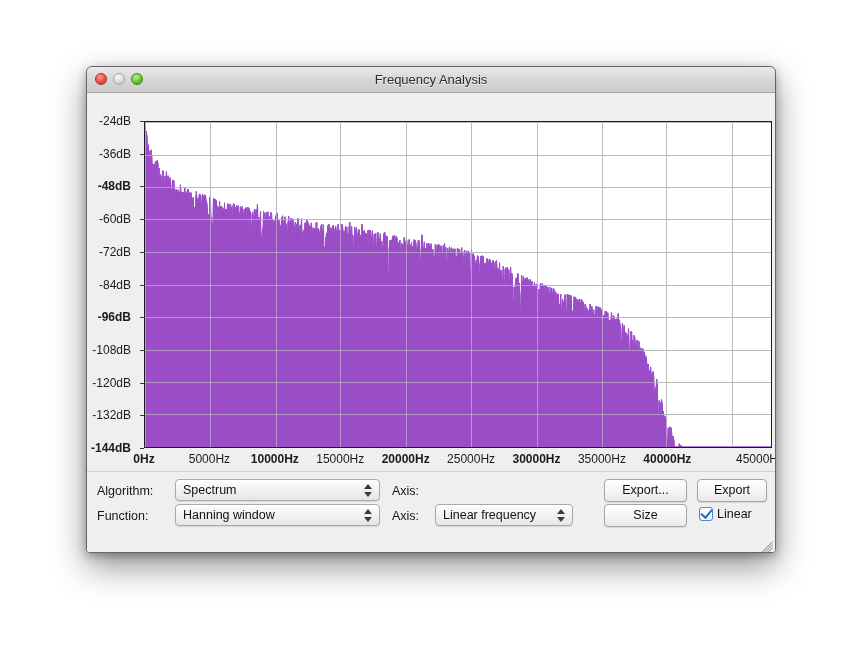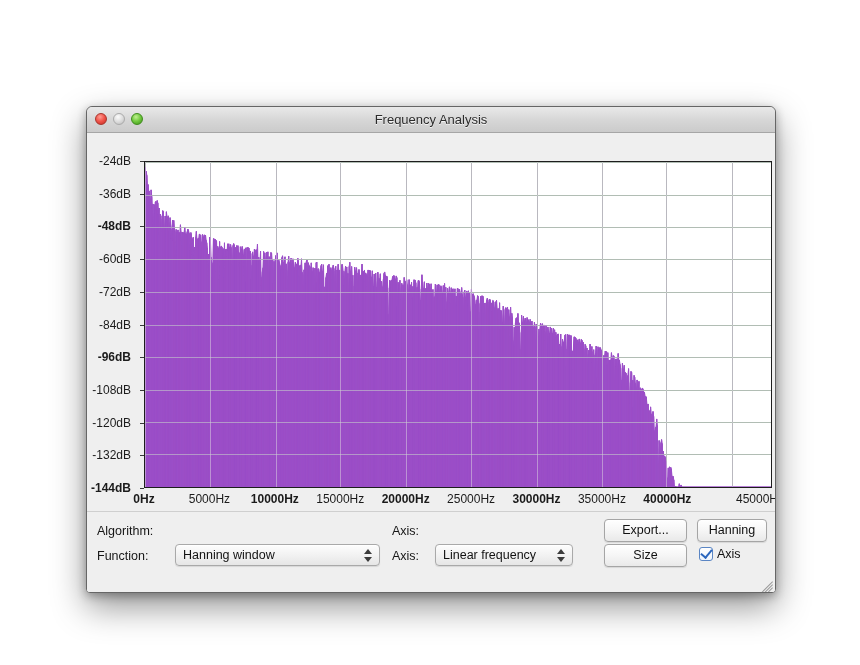--- a/index.html
+++ b/index.html
@@ -10,21 +10,20 @@
     overflow: hidden;
     background: #ffffff;
     font-family: "Liberation Sans", sans-serif;
   }
 
   #desktop {
     position: relative;
     width: 860px;
     height: 596px;
     background: #ffffff;
-    margin-top: 40px;
   }
 
   
   #window {
     position: absolute;
     left: 86px;
     top: 66px;
     width: 690px;
     height: 487px;
     background: #ededed;
@@ -376,20 +375,27 @@
             <div class="xtick major" style="left: 392.5px;">30000Hz</div>
             <div class="xtick" style="left: 457.917px;">35000Hz</div>
             <div class="xtick major" style="left: 523.333px;">40000Hz</div>
             <div class="xtick" style="left: 616px;">45000Hz</div>
           </div>
       </div>
 
       <div id="controls">
 
         <div class="ctl-label" style="left:10px; top:8px;">Algorithm:</div>
+        <div class="popup" style="left:88px; top:7px; width:205px;">
+          <span class="pval">Spectrum</span>
+          <span class="stepper">
+            <i class="ar up"></i>
+              <i class="ar down"></i>
+          </span>
+        </div>
 
         <div class="ctl-label" style="left:10px; top:33px;">Function:</div>
         <div class="popup" style="left:88px; top:32px; width:205px;">
           <span class="pval">Hanning window</span>
           <span class="stepper">
             <i class="ar up"></i>
               <i class="ar down"></i>
           </span>
         </div>
 
@@ -399,27 +405,27 @@
         <div class="popup" style="left:348px; top:32px; width:138px;">
           <span class="pval">Linear frequency</span>
           <span class="stepper">
             <i class="ar up"></i>
               <i class="ar down"></i>
           </span>
         </div>
 
         <div class="btn" style="left:517px; top:7px;  width:83px;">Export...</div>
         <div class="btn" style="left:517px; top:32px; width:83px;">Size</div>
-        <div class="btn" style="left:610px; top:7px;  width:70px;">Hanning</div>
+        <div class="btn" style="left:610px; top:7px;  width:70px;">Export</div>
 
         <div style="position:absolute; left:612px; top:35px; display:flex; align-items:center; gap:4px;">
           <span class="checkbox">
             <i class="tick"></i>
           </span>
-          <span class="chk-label">Axis</span>
+          <span class="chk-label">Linear</span>
         </div>
       </div>
     </div>
 
     <div id="grip">
       <i style="width:6px;  bottom:2px;"></i>
       <i style="width:11px; bottom:5px;"></i>
       <i style="width:15px; bottom:8px;"></i>
     </div>
   </div>

